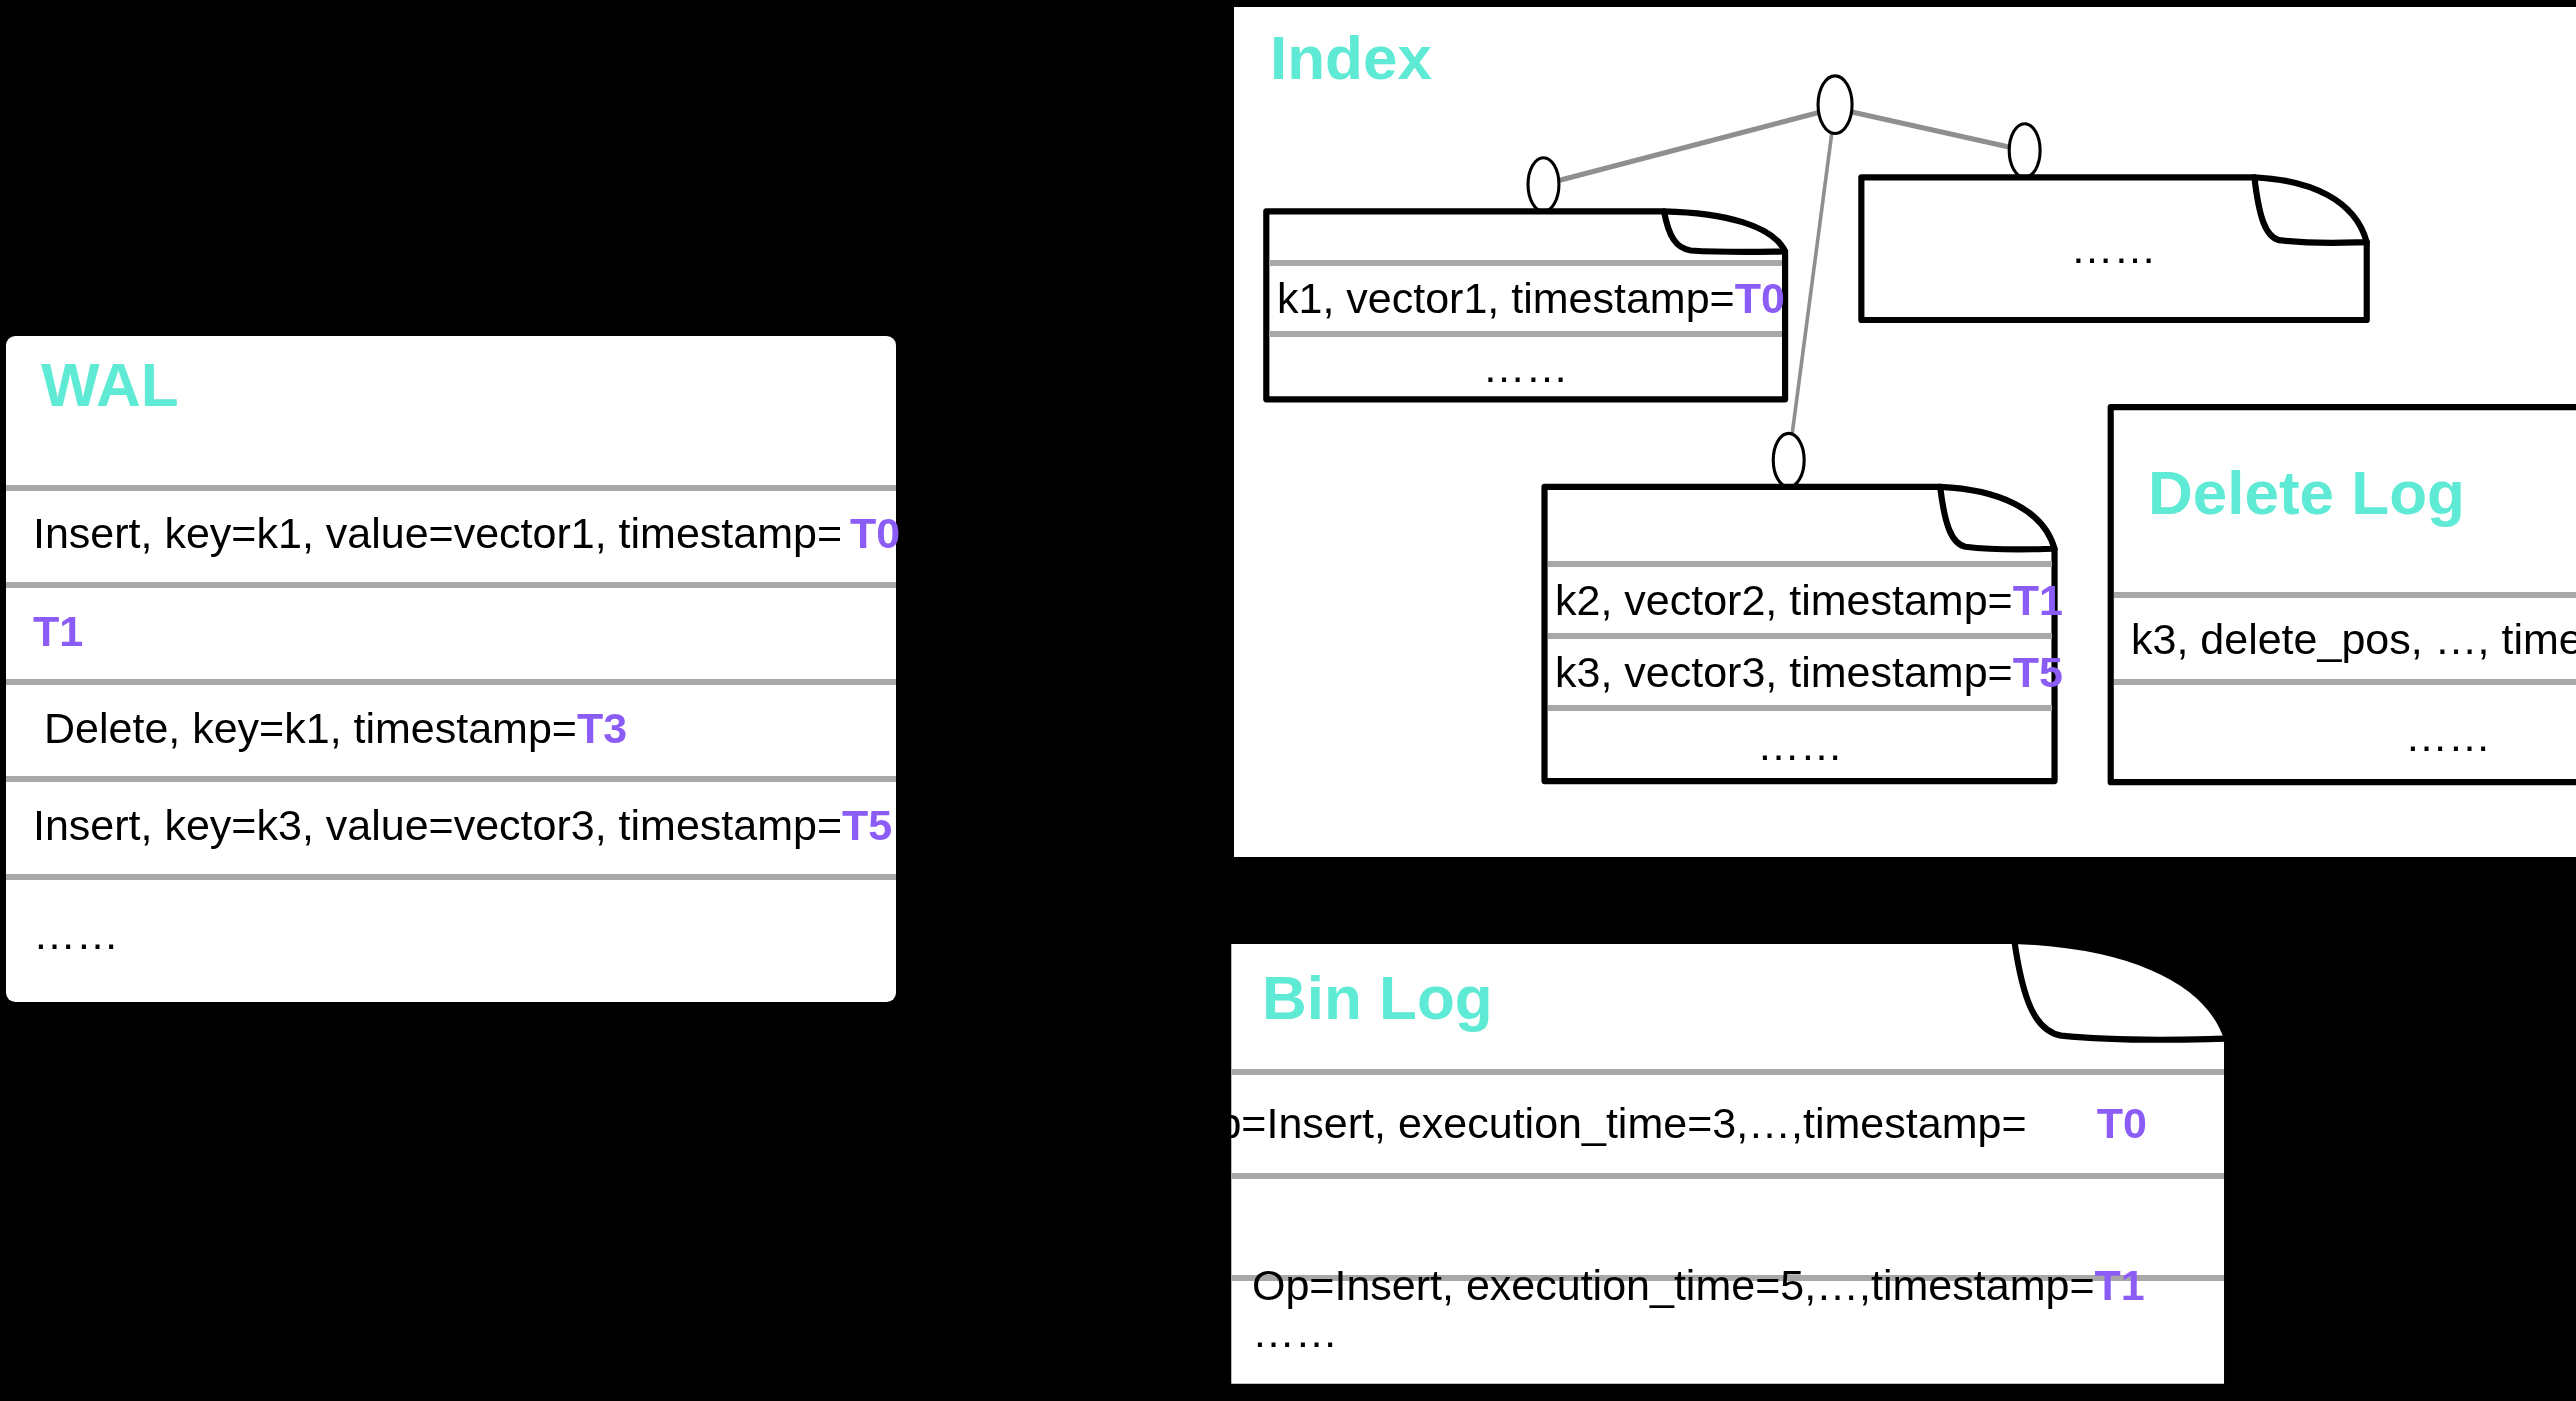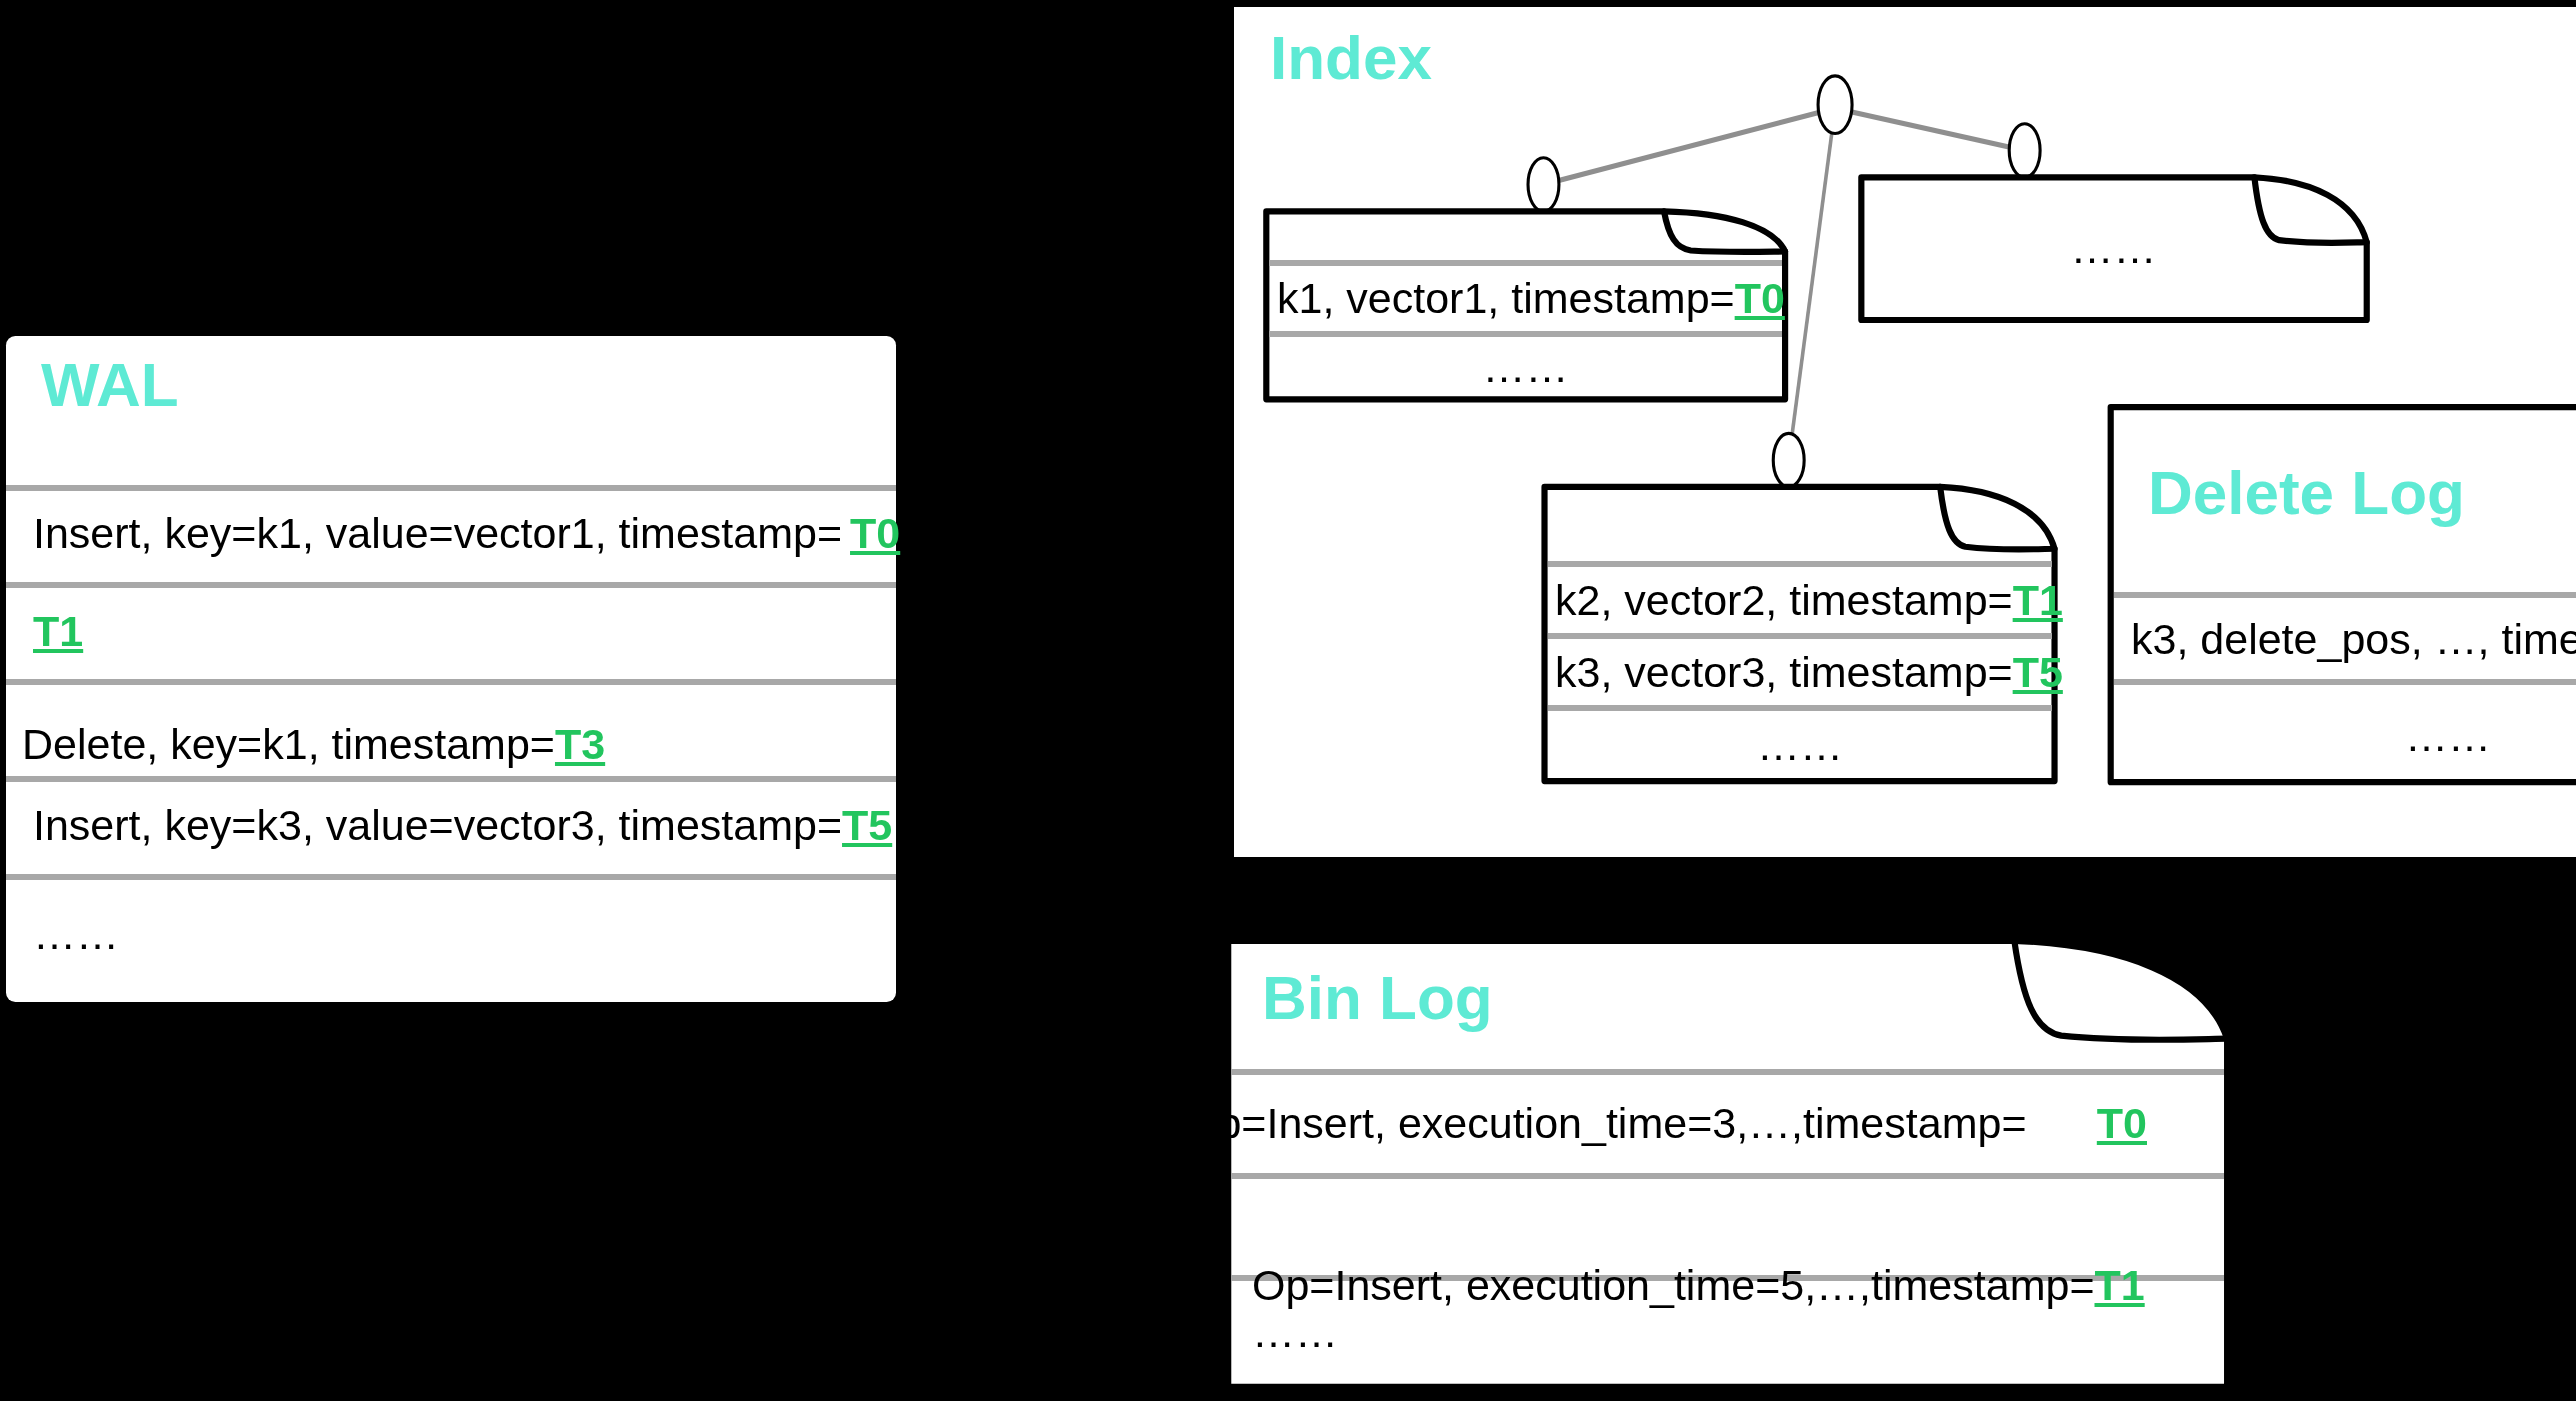--- a/index.html
+++ b/index.html
@@ -12,21 +12,21 @@
   .panel{position:absolute;background:#ffffff;}
   .title{
     position:absolute;font-weight:bold;font-size:62px;line-height:1;
     color:#5eead4;white-space:pre;z-index:5;
   }
   .row{
     position:absolute;height:62px;display:flex;align-items:center;
     font-size:43px;color:#000;white-space:pre;z-index:5;
   }
   .row.center{justify-content:center;}
-  .ts{color:#22c55e;font-weight:bold;text-decoration:underline;}
+  .ts{color:#8b5cf6;font-weight:bold;}
   .sep{position:absolute;height:6.2px;background:#a8a8a8;z-index:4;}
   #shapes{position:absolute;left:0;top:0;z-index:3;}
   .doc-outline{fill:#ffffff;stroke:#000000;stroke-width:12;stroke-linejoin:round;}
   .doc-curl{fill:none;stroke:#000000;stroke-width:12;stroke-linecap:round;}
   .tree-edge{stroke:#8f8f8f;fill:none;}
   .tree-node{fill:#ffffff;stroke:#000000;stroke-width:6;}
 </style>
 </head>
 <body>
 
@@ -38,21 +38,21 @@
 <div class="sep" style="left:6.2px;top:679px;width:890px;"></div>
 <div class="sep" style="left:6.2px;top:776px;width:890px;"></div>
 <div class="sep" style="left:6.2px;top:874px;width:890px;"></div>
 
 <div class="row" style="left:33px;top:502px;width:845px;gap:8px;">
   <span>Insert, key=k1, value=vector1, timestamp=</span><span class="ts">T0</span>
 </div>
 <div class="row" style="left:33px;top:600px;width:845px;">
   <span class="ts">T1</span>
 </div>
-<div class="row" style="left:22px;top:697px;width:845px;margin-top:16px;">
+<div class="row" style="left:44px;top:697px;width:845px;">
   <span>Delete, key=k1, timestamp=</span><span class="ts">T3</span>
 </div>
 <div class="row" style="left:33px;top:794px;width:845px;">
   <span>Insert, key=k3, value=vector3, timestamp=</span><span class="ts">T5</span>
 </div>
 <div class="row" style="left:33px;top:903px;width:845px;">
   <span>……</span>
 </div>
 
 <div class="panel" style="left:1234px;top:6.7px;width:1578px;height:850px;"></div>

